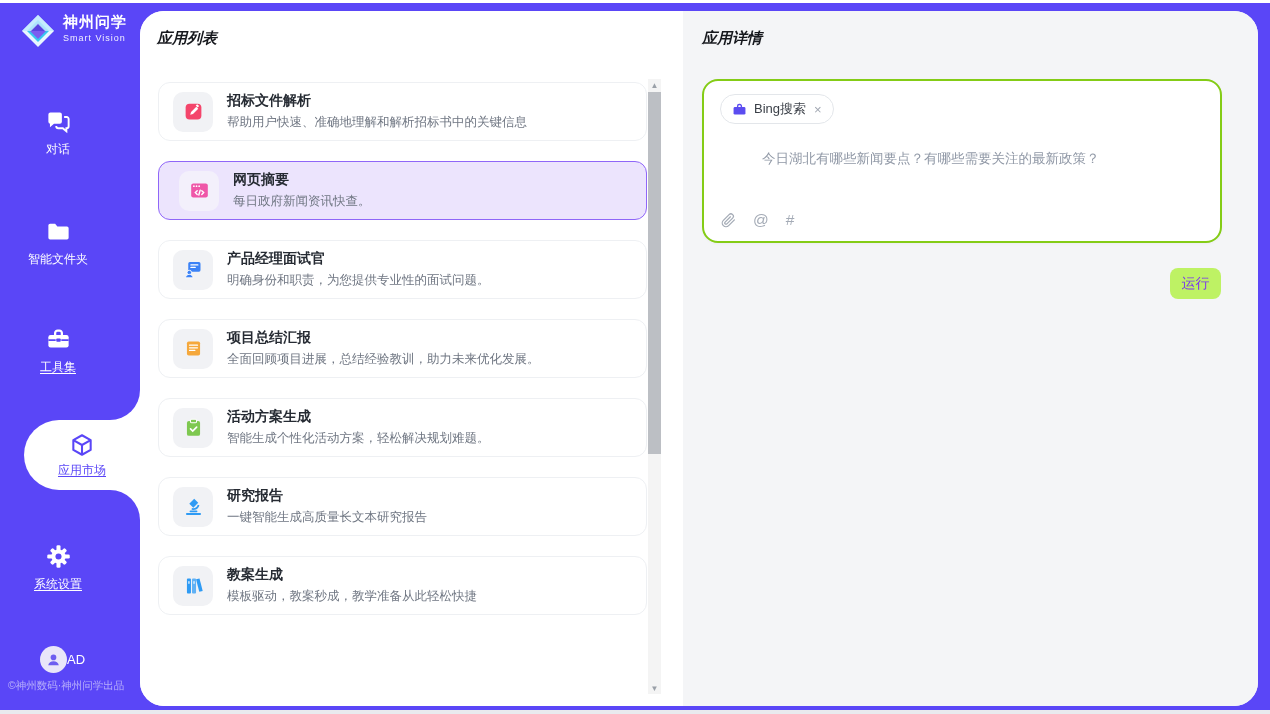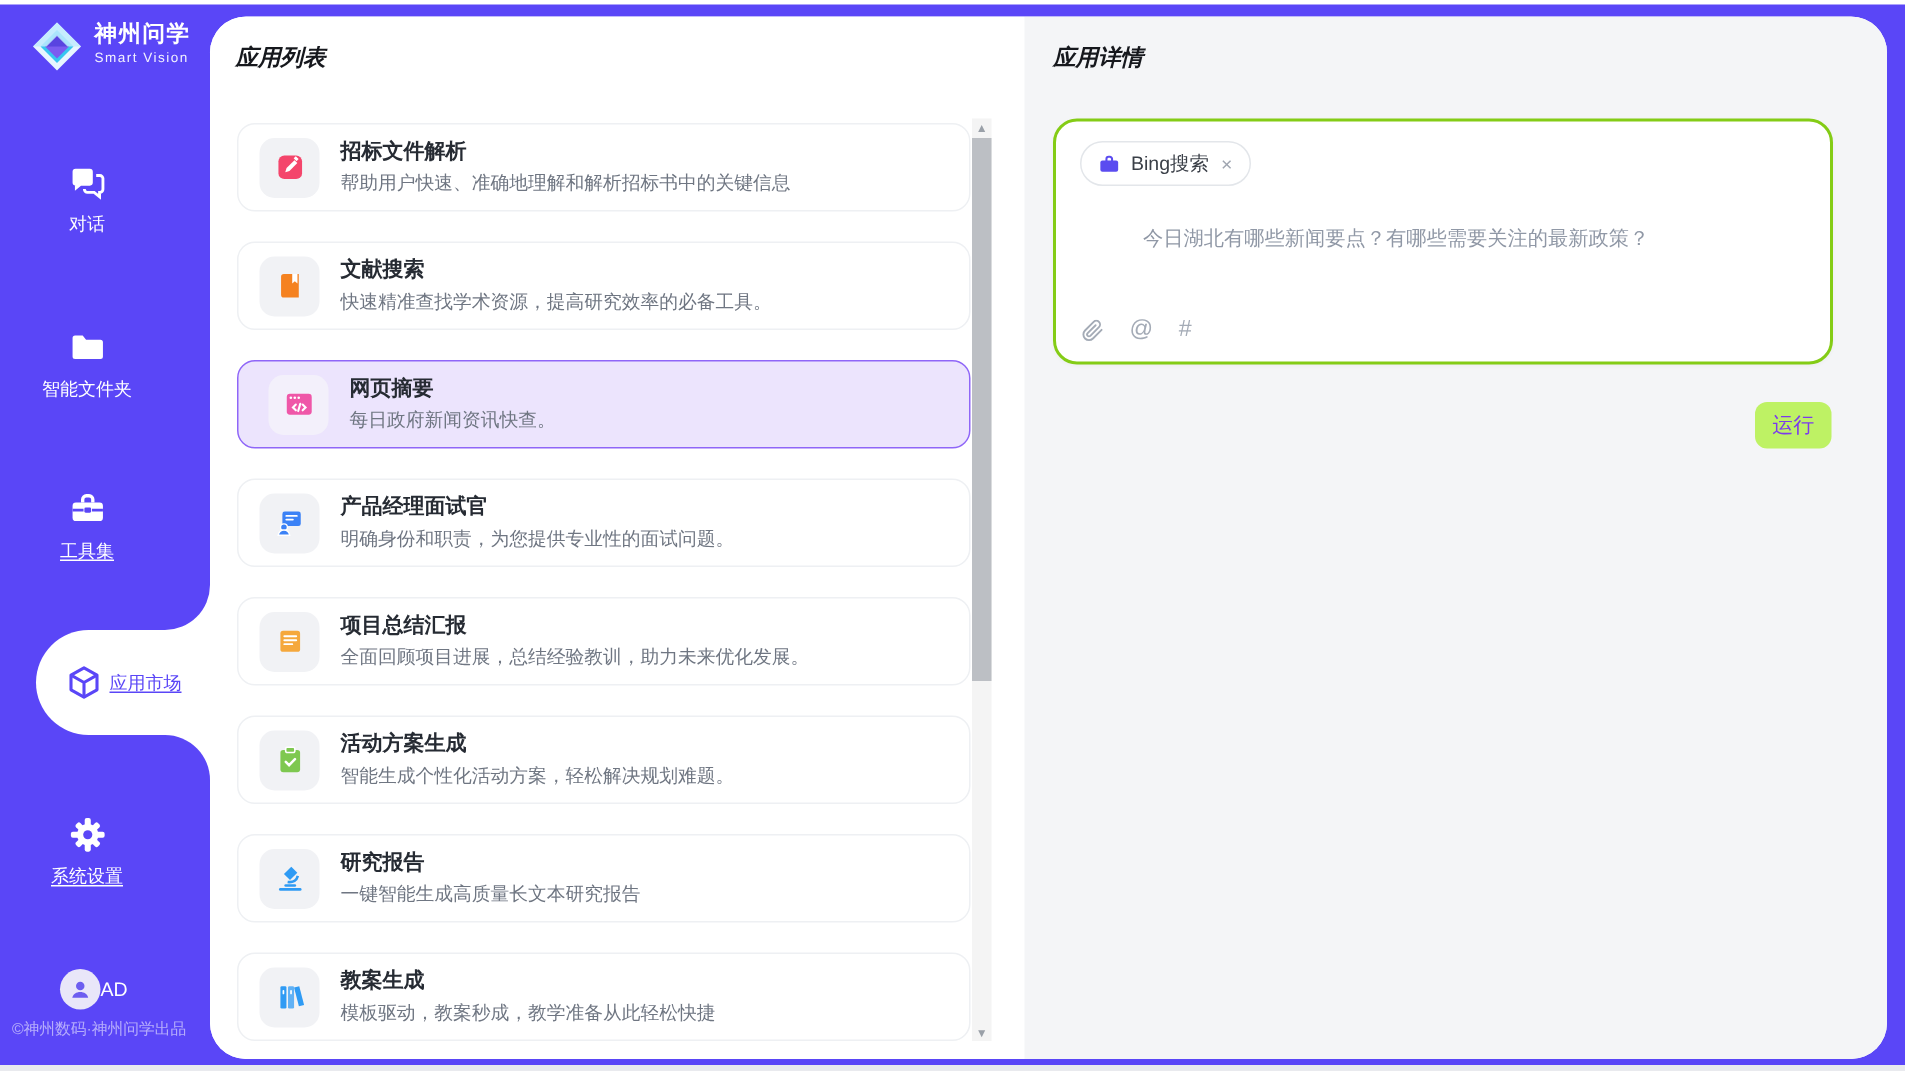--- a/index.html
+++ b/index.html
@@ -19,21 +19,21 @@
     align-items:center; gap:6px; cursor:pointer; }
   .nav-item .nico { width:27px; height:27px; }
   .nav-item .nlabel { font-size:12px; color:#fff; }
   .nav-item .nlabel.u { text-decoration:underline; text-underline-offset:2px; }
 
   
   .notch-col { position:absolute; right:0; top:386px; width:44px; height:138px; background:#fff; }
   .notch-top { position:absolute; right:0; top:386px; width:44px; height:34px; background:#5a46f7; border-bottom-right-radius:30px; }
   .notch-bot { position:absolute; right:0; top:490px; width:44px; height:34px; background:#5a46f7; border-top-right-radius:30px; }
   .bubble { position:absolute; left:24px; right:0; top:420px; height:70px; background:#fff;
-    border-radius:35px 0 0 35px; display:flex; align-items:center;
+    border-radius:35px 0 0 35px; display:flex; flex-direction:column; align-items:center;
     justify-content:center; gap:4px; cursor:pointer; }
   .bubble .nico { width:26px; height:26px; }
   .bubble .nlabel { font-size:12px; color:#5a46f7; text-decoration:underline; text-underline-offset:2px; }
 
   .user-row { position:absolute; left:40px; top:646px; display:flex; align-items:center; }
   .avatar { width:27px; height:27px; border-radius:50%; background:#e9e6f9; display:flex;
     align-items:center; justify-content:center; }
   .avatar svg { width:17px; height:17px; }
   .user-name { font-size:13px; color:#fff; }
   .side-footer { position:absolute; left:8px; top:679px; font-size:10.5px; color:rgba(255,255,255,.55); white-space:nowrap; }
@@ -170,32 +170,20 @@
           <span class="app-ico">
             <svg viewBox="0 0 24 24">
               <rect x="3" y="3" width="18" height="18" rx="4.5" fill="#f4456b"></rect>
               <path d="M8.2 15.8l1-3.2 6-6 2.2 2.2-6 6-3.2 1z" fill="#fff"></path>
               <path d="M14.6 5.2l1.6-1.6 2.2 2.2-1.6 1.6z" fill="#fff"></path>
             </svg>
           </span>
           <div class="card-txt">
             <div class="card-title">招标文件解析</div>
             <div class="card-desc">帮助用户快速、准确地理解和解析招标书中的关键信息</div>
-          </div>
-        </div>
-        <div class="card">
-          <span class="app-ico">
-            <svg viewBox="0 0 24 24">
-              <path d="M5 5.2A2.2 2.2 0 017.2 3h11.3v18H7.2A2.2 2.2 0 015 18.8z" fill="#f58220"></path>
-              <path d="M13.5 3h4v7.2l-2-1.7-2 1.7z" fill="#fff"></path>
-            </svg>
-          </span>
-          <div class="card-txt">
-            <div class="card-title">文献搜索</div>
-            <div class="card-desc">快速精准查找学术资源，提高研究效率的必备工具。</div>
           </div>
         </div>
         <div class="card selected">
           <span class="app-ico">
             <svg viewBox="0 0 24 24">
               <rect x="2.5" y="4" width="19" height="16" rx="2.4" fill="#ef57a8"></rect>
               <circle cx="5.6" cy="7" r="1" fill="#fff"></circle>
               <circle cx="8.6" cy="7" r="1" fill="#fff"></circle>
               <circle cx="11.6" cy="7" r="1" fill="#fff"></circle>
               <path d="M9.4 12.2L7.2 14.4l2.2 2.2M14.6 12.2l2.2 2.2-2.2 2.2M12.8 11.6l-1.6 5.6" fill="none" stroke="#fff" stroke-width="1.6" stroke-linecap="round"></path>

